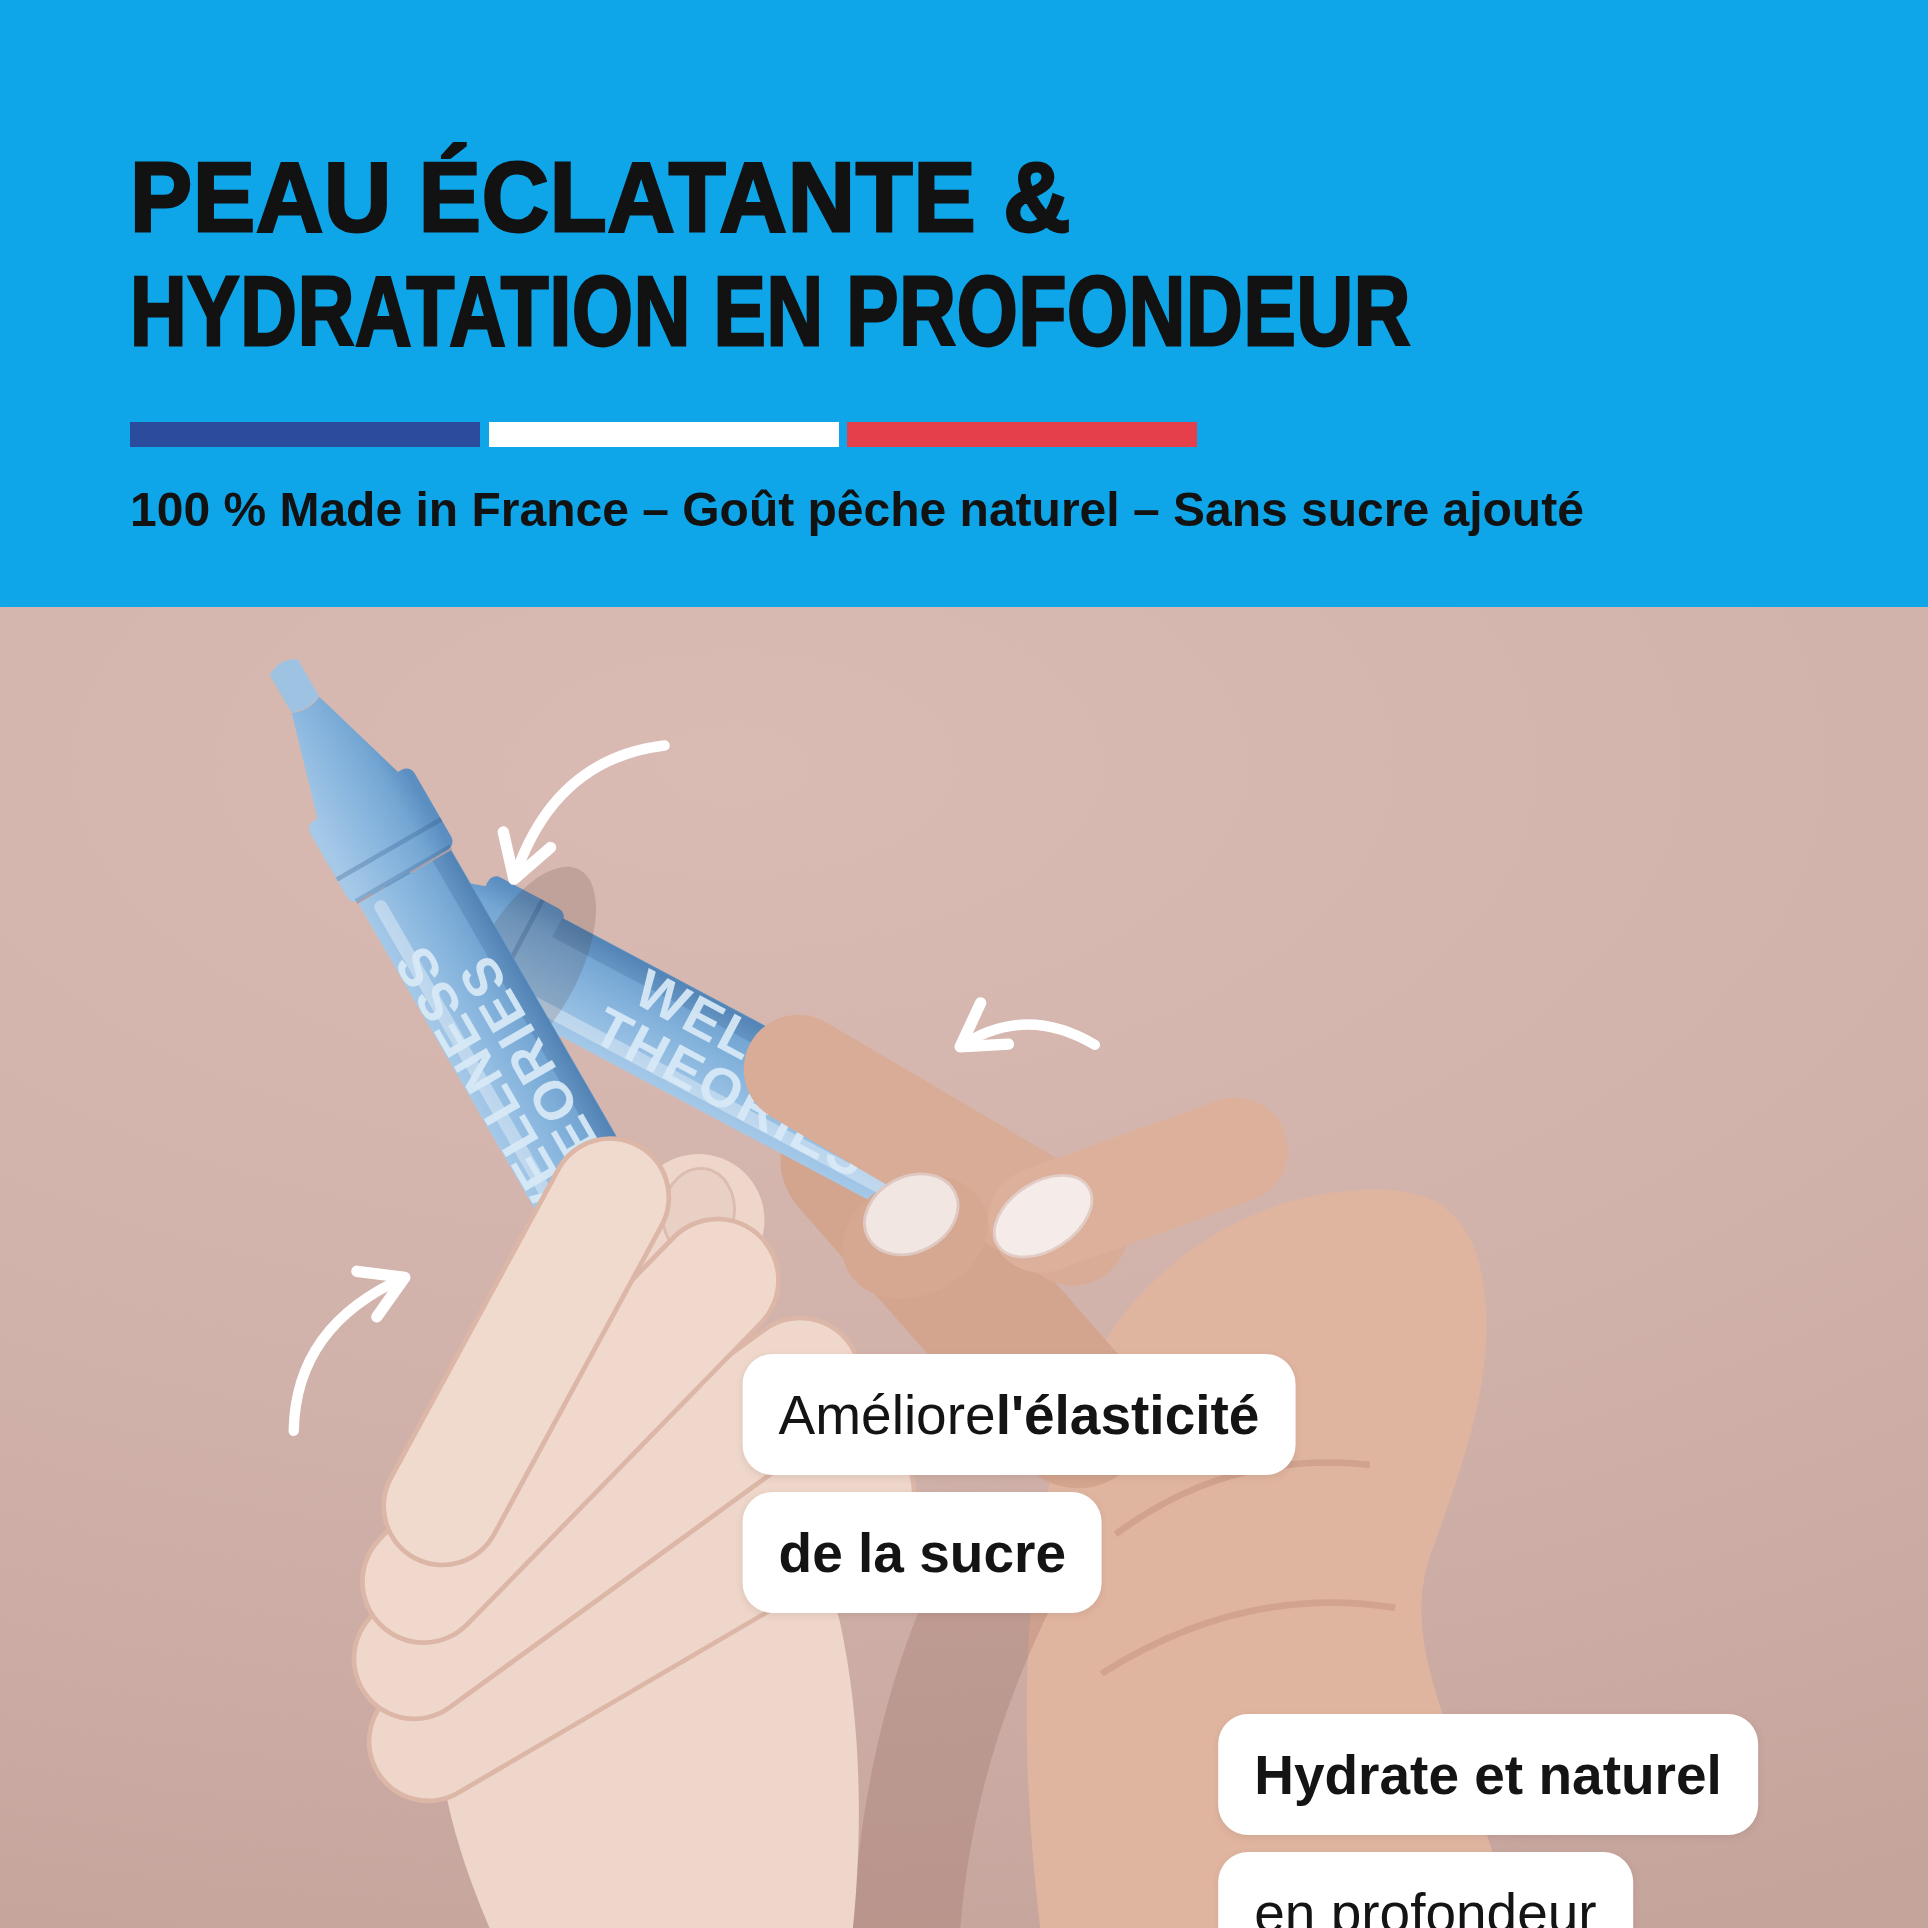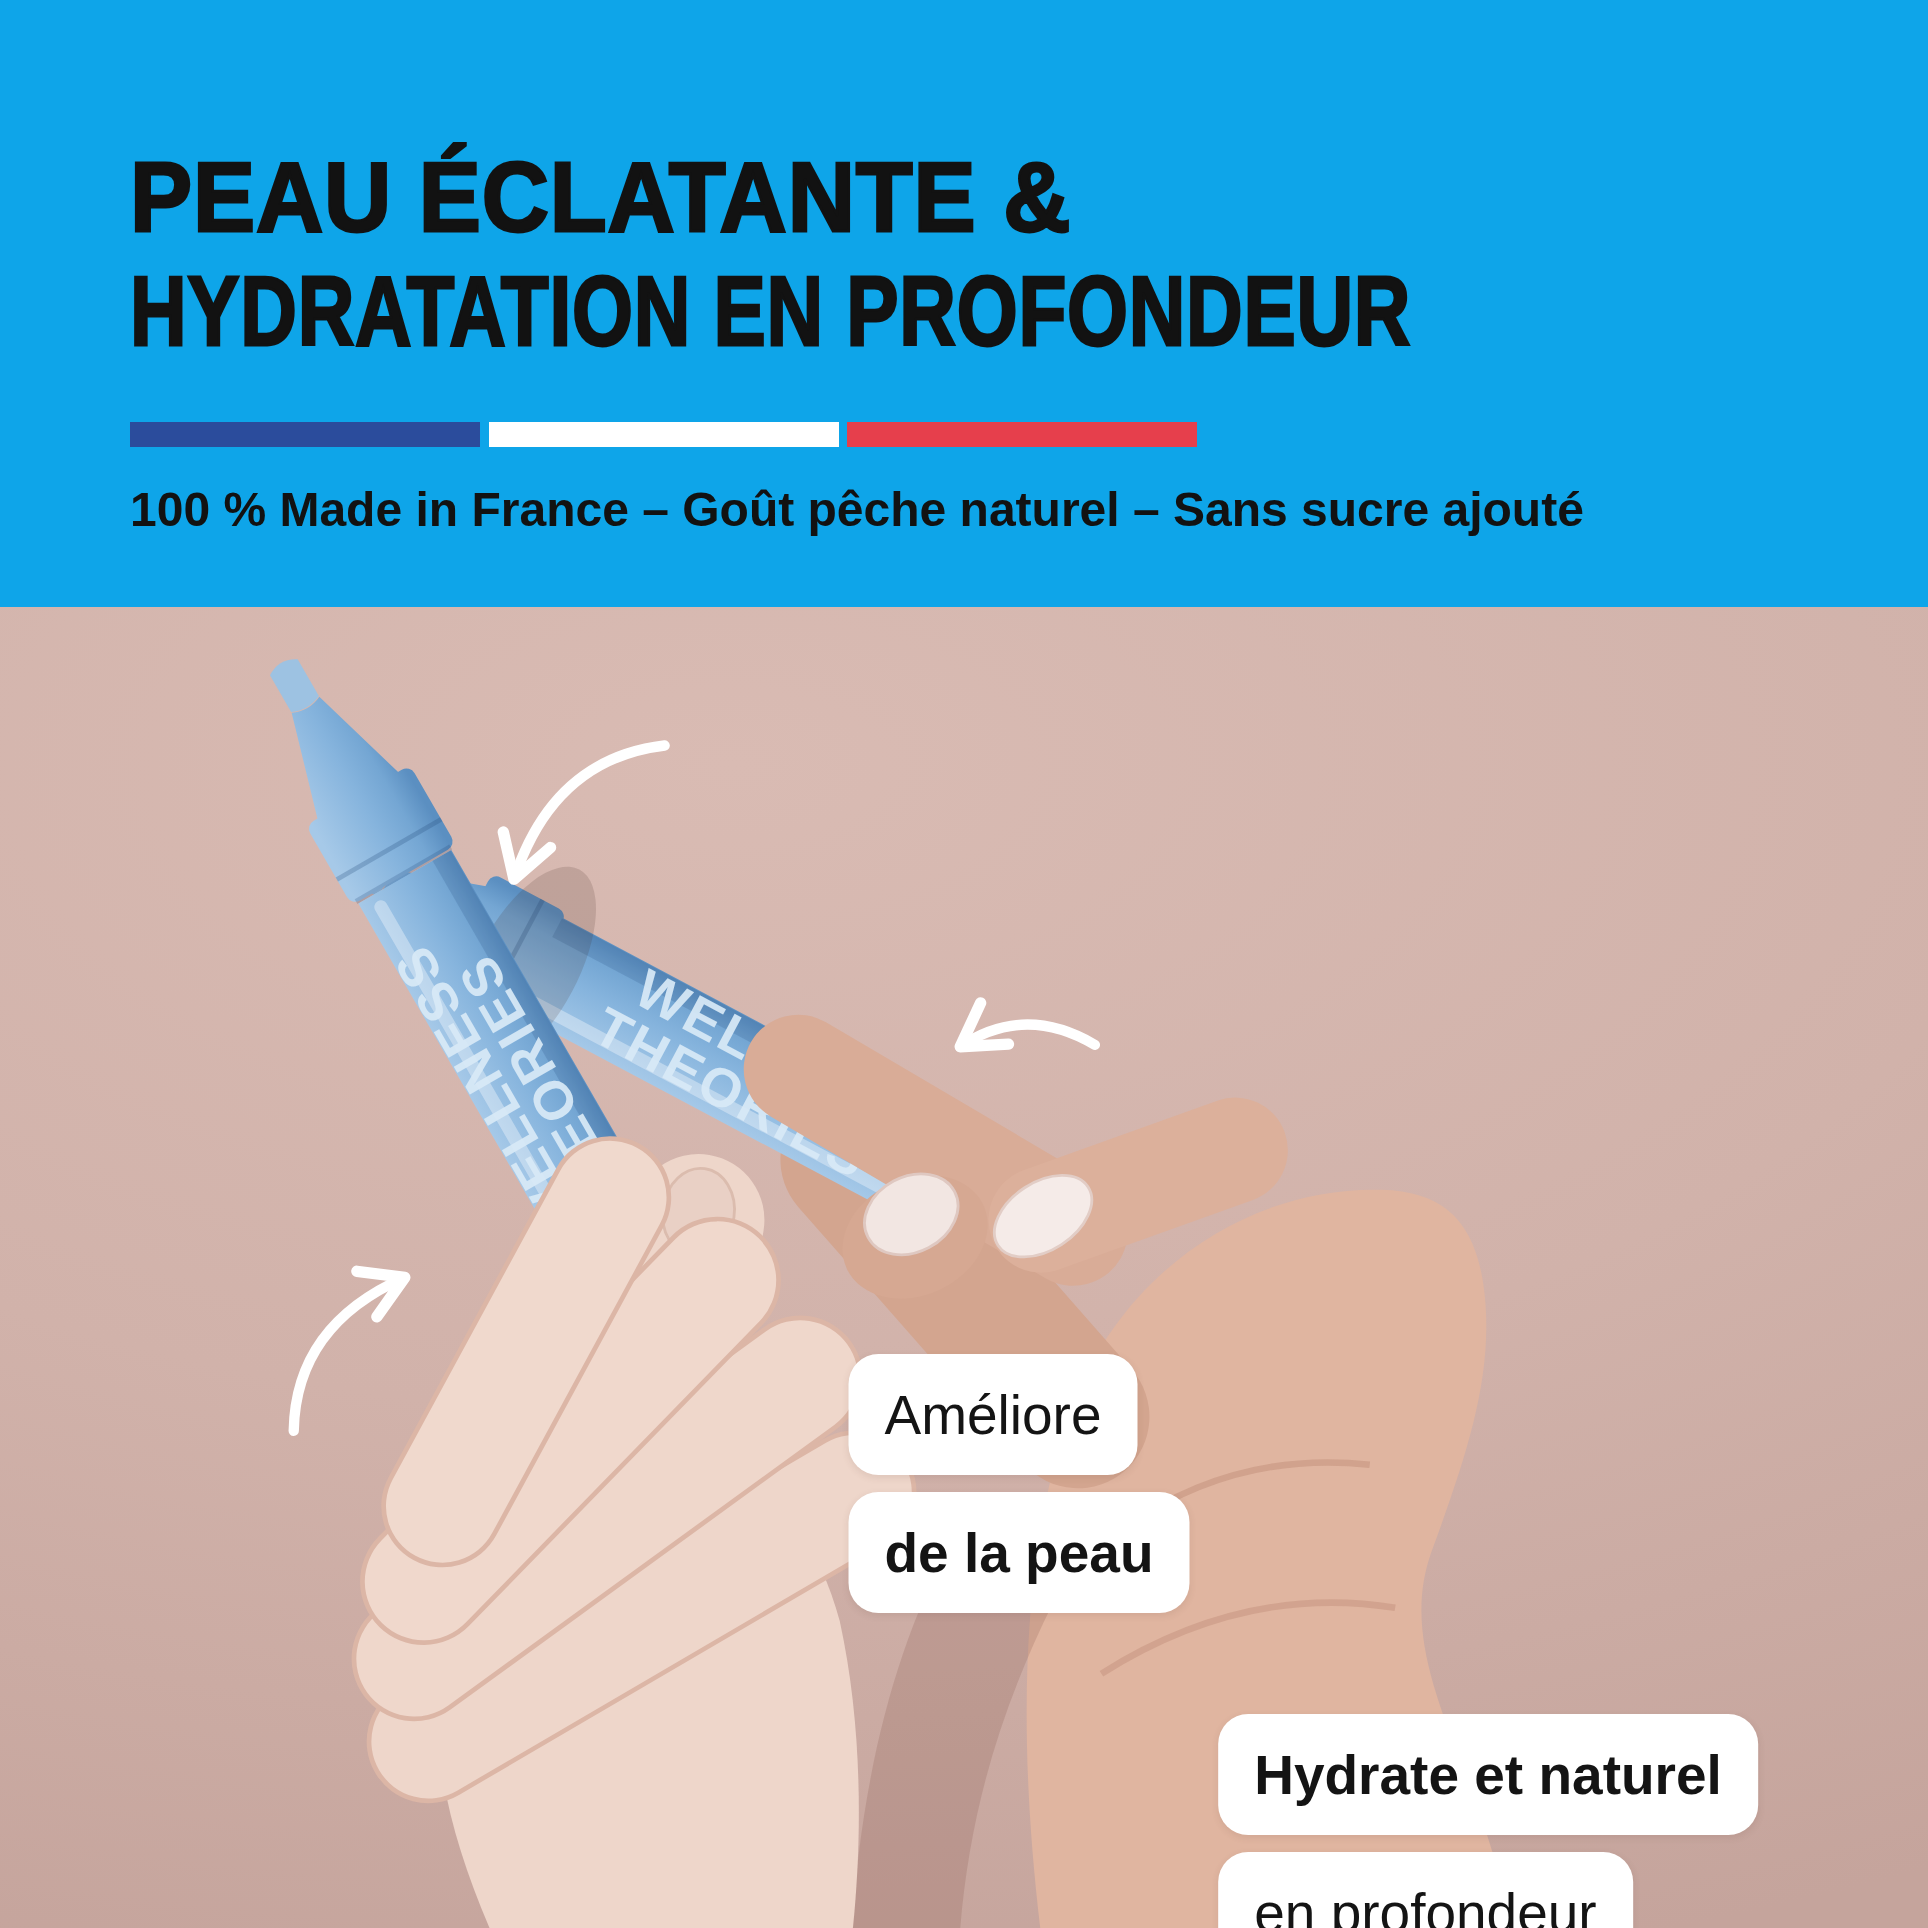--- a/index.html
+++ b/index.html
@@ -148,23 +148,24 @@
       <g stroke="#ffffff" stroke-width="11" fill="none" stroke-linecap="round">
         <path d="M 706 792 Q 588 806 546 934" marker-end="url(#ah)"></path>
         <path d="M 1163 1110 Q 1088 1066 1020 1112" marker-end="url(#ah)"></path>
         <path d="M 312 1520 Q 314 1408 430 1357" marker-end="url(#ah)"></path>
       </g>
     </svg>
 
     <div class="callout" id="co-elasticity">
       <div class="pill">
           <span class="rg">Améliore </span>
+          <b>l'élasticité</b>
         </div>
       <div class="pill">
-          <b>de la peau</b>
+          <b>de la sucre</b>
         </div>
     </div>
 
     <div class="callout" id="co-hydration">
       <div class="pill">
           <b>Hydrate et naturel</b>
         </div>
       <div class="pill">
           <span class="rg">en profondeur</span>
         </div>

